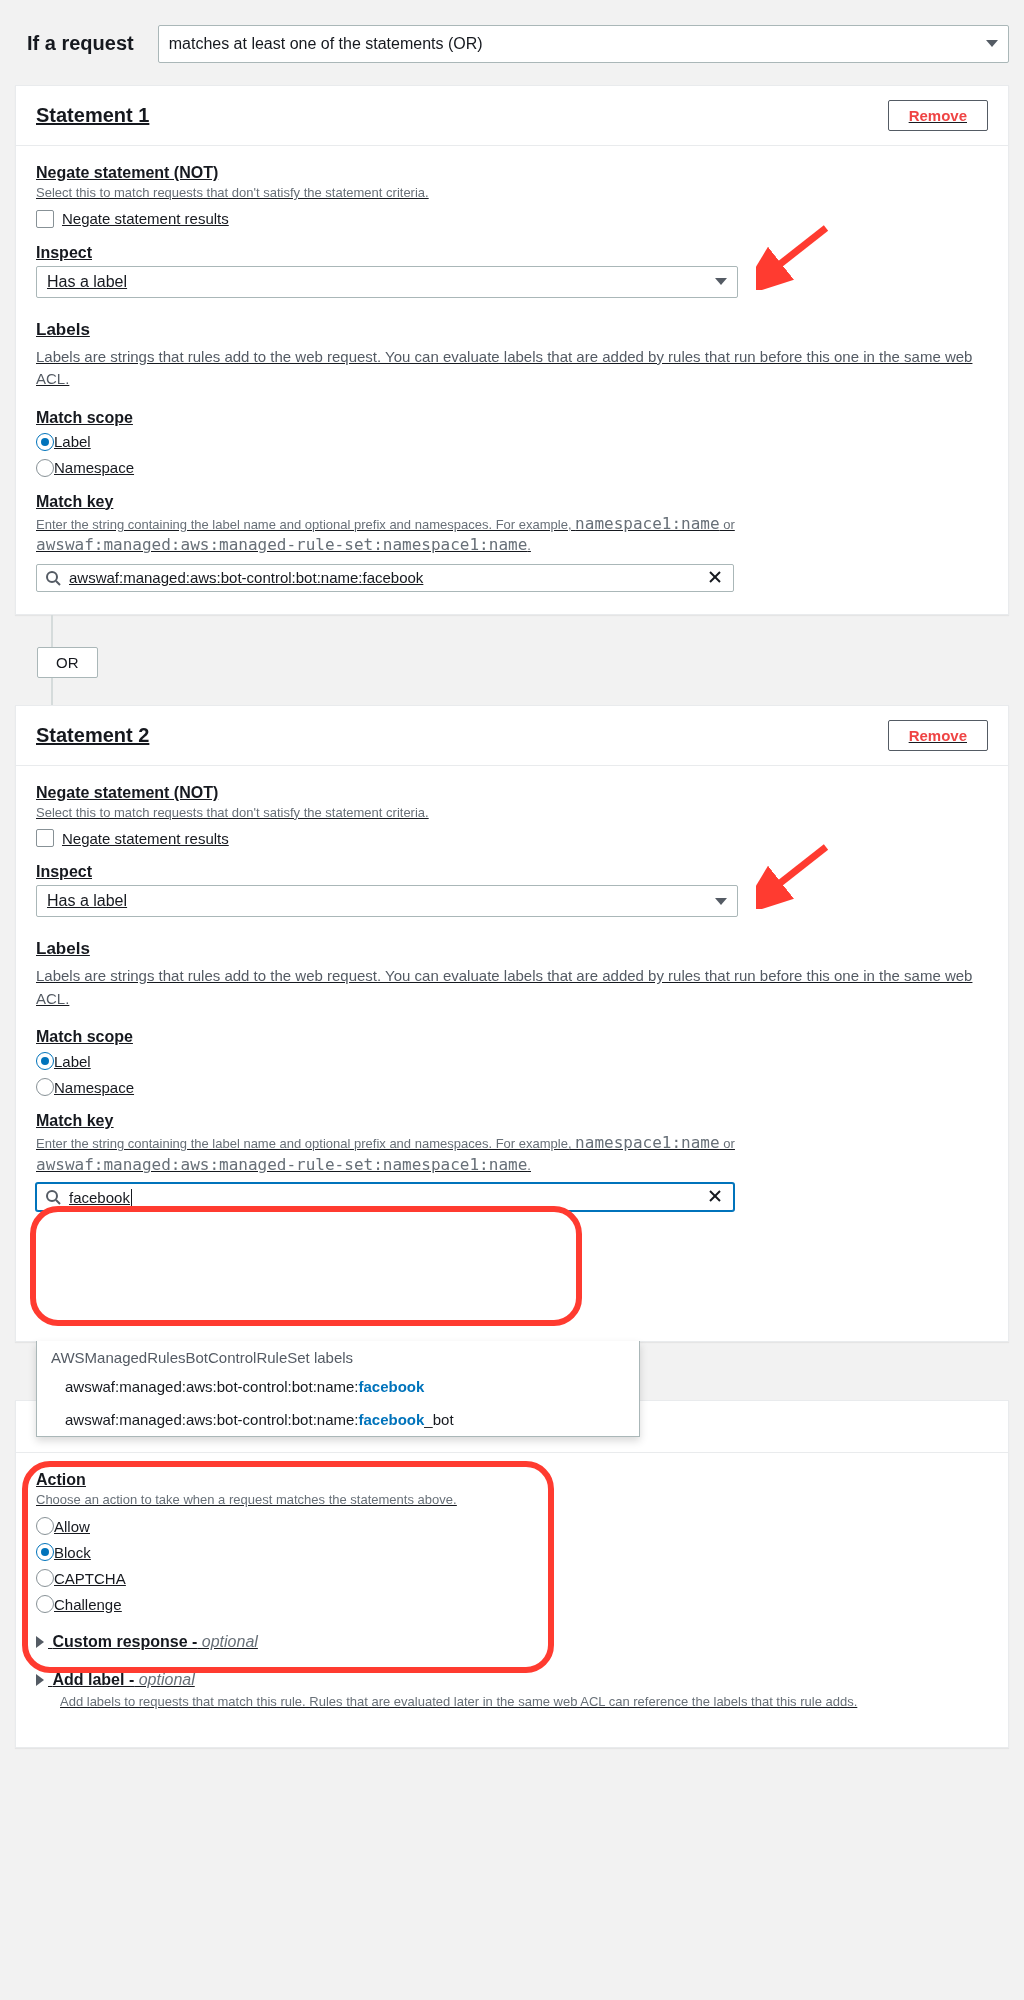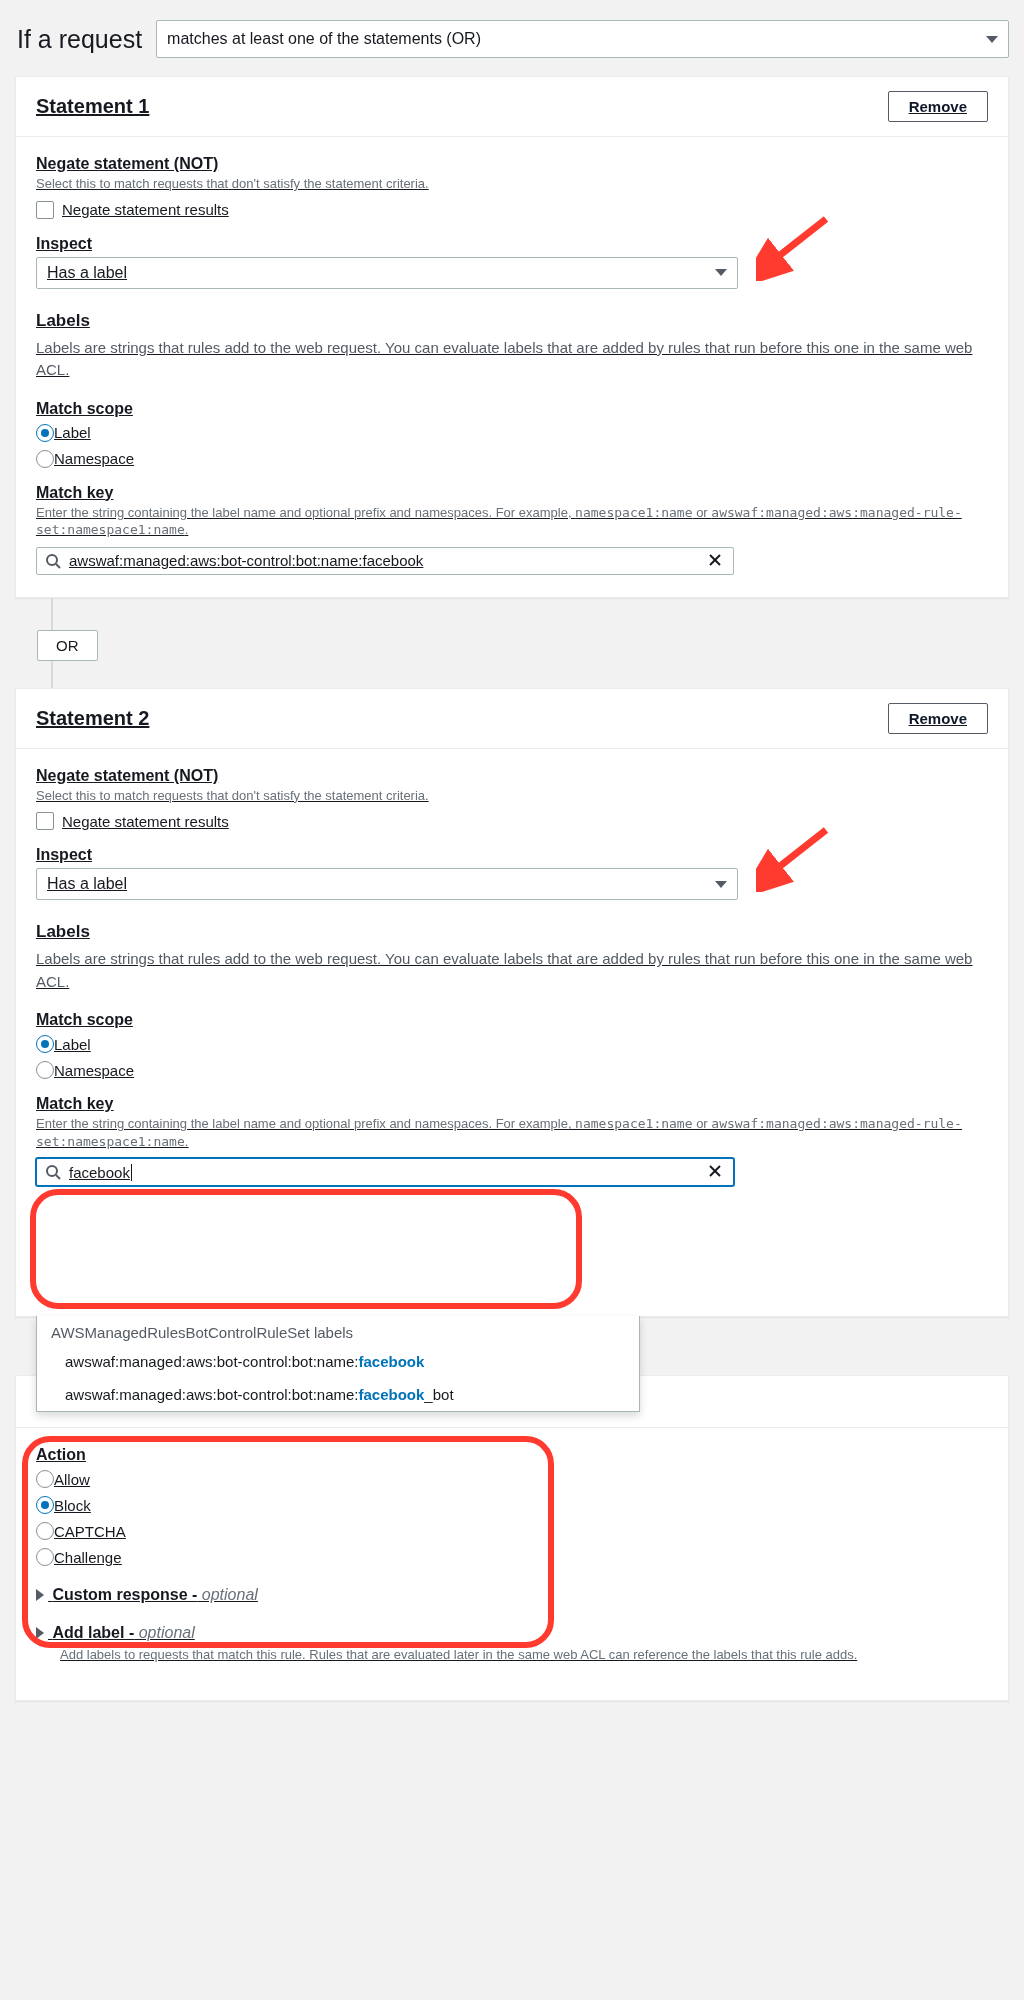--- a/index.html
+++ b/index.html
@@ -5,21 +5,21 @@
   body {
     margin: 0;
     padding: 20px 15px;
     background: #f2f2f2;
     font-family: "Amazon Ember", "Helvetica Neue", Arial, sans-serif;
     color: #16191f;
     width: 1024px;
     box-sizing: border-box;
   }
   .header-row { display: flex; align-items: center; gap: 12px; margin-bottom: 18px;}
-  .header-row h2 { font-size: 25px; font-weight: 400; margin:2px; white-space: nowrap;}
+  .header-row h2 { font-size: 20px; font-weight: 700; margin:12px; white-space: nowrap;}
   .select-wide {
     flex: 1;
     height: 36px;
     background: #fff;
     border: 1px solid #aab7b8;
     border-radius: 2px;
     display: flex; align-items: center; justify-content: space-between;
     padding: 0 10px;
     font-size: 16px;
     cursor: pointer;
@@ -36,30 +36,30 @@
     box-shadow: 0 1px 1px rgba(0,0,0,0.05);
     margin-bottom: 0;
   }
   .panel-header {
     display: flex; justify-content: space-between; align-items: center;
     padding: 14px 20px;
     border-bottom: 1px solid #e9ebed;
   }
   .panel-header h3 { font-size: 20px; font-weight: 700; margin: 0;}
   .btn {
-    background: #fff; border: 1px solid #545b64; color: #0f172a;
+    background: #fff; border: 1px solid #545b64; color: #ef4444;
     font-weight: 700; font-size: 15px; padding: 6px 20px; border-radius: 2px;
     cursor: pointer;
   }
   .panel-body { padding: 18px 20px 22px 20px; }
   .panel-body.no-bottom-pad { padding-bottom: 0; }
   .field-label { font-size: 16px; font-weight: 700; display:block; }
   .field-label.lg { font-size: 17px; }
   .help { font-size: 13px; color: #687078; margin: 2px 0 8px 0; display:block; line-height: 1.35;}
-  .help code, .mono { font-family: Menlo, Consolas, monospace; font-size: 13px; }
+  .help code, .mono { font-family: Menlo, Consolas, monospace; font-size: 16px; }
   .checkbox-row { display:flex; align-items:center; gap:8px; margin-top:2px;}
   .chk { width:16px; height:16px; border:1px solid #879196; border-radius:2px; background:#fff; cursor:pointer;}
   .checkbox-row span { font-size: 15px; }
   .inspect-select {
     display:flex; justify-content:space-between; align-items:center;
     width: 680px; max-width:100%;
     border:1px solid #aab7b8; border-radius:2px;
     padding: 6px 10px; font-size:16px; cursor:pointer; background:#fff;
     margin-top:4px; position:relative;
   }
@@ -313,20 +313,21 @@
   <h2>Then</h2>
 </div>
 
 <div class="panel action-panel rel">
   <div class="panel-header">
     <h3>Action</h3>
   </div>
   <div class="panel-body">
     <div class="rel">
       <span class="field-label">Action</span>
+      <span class="help">Choose an action to take when a request matches the statements above.</span>
       <div class="radio-group">
         <div class="radio-row">
           <div class="radio"></div>
           <span>Allow</span>
         </div>
         <div class="radio-row">
           <div class="radio checked"></div>
           <span>Block</span>
         </div>
         <div class="radio-row">

